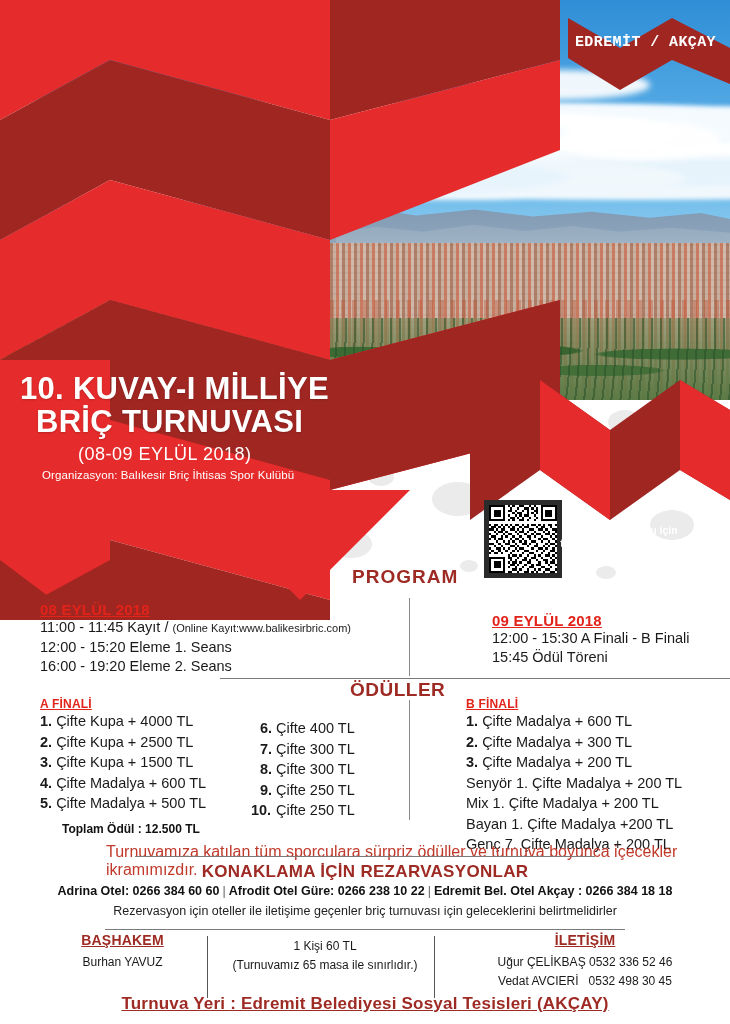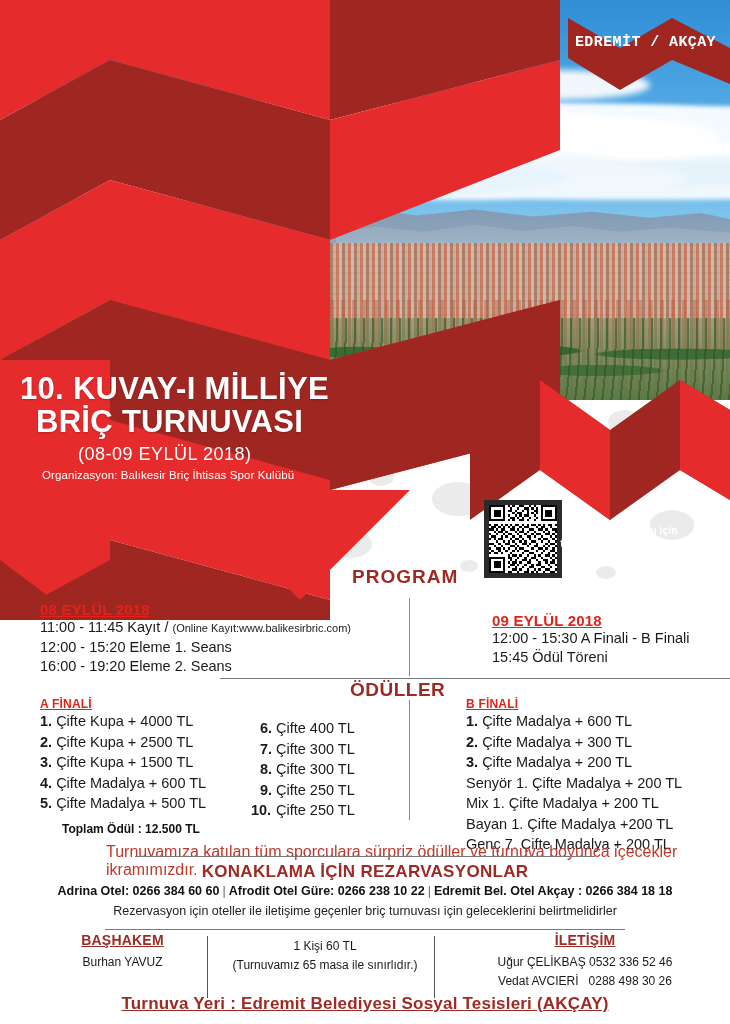--- a/index.html
+++ b/index.html
@@ -545,20 +545,20 @@
         <div class="c3" style="left: 215px; width: 220px; top: 0px;">
           <div class="c3body">
             <div style="white-space: pre;">1 Kişi 60 TL</div>
             <div style="white-space: pre;">(Turnuvamız 65 masa ile sınırlıdır.)</div>
           </div>
         </div>
         <div class="c3" style="left: 440px; width: 290px; top: 0px;">
           <div class="c3head">İLETİŞİM</div>
           <div class="c3body">
             <div style="white-space: pre;">Uğur ÇELİKBAŞ 0532 336 52 46</div>
-            <div style="white-space: pre;">Vedat AVCIERİ   0288 498 30 26</div>
+            <div style="white-space: pre;">Vedat AVCIERİ   0532 498 30 45</div>
           </div>
         </div>
       </div>
 
     <div class="yeri">Turnuva Yeri : Edremit Belediyesi Sosyal Tesisleri (AKÇAY)</div>
   </div>
 </div>
 
 </body></html>

